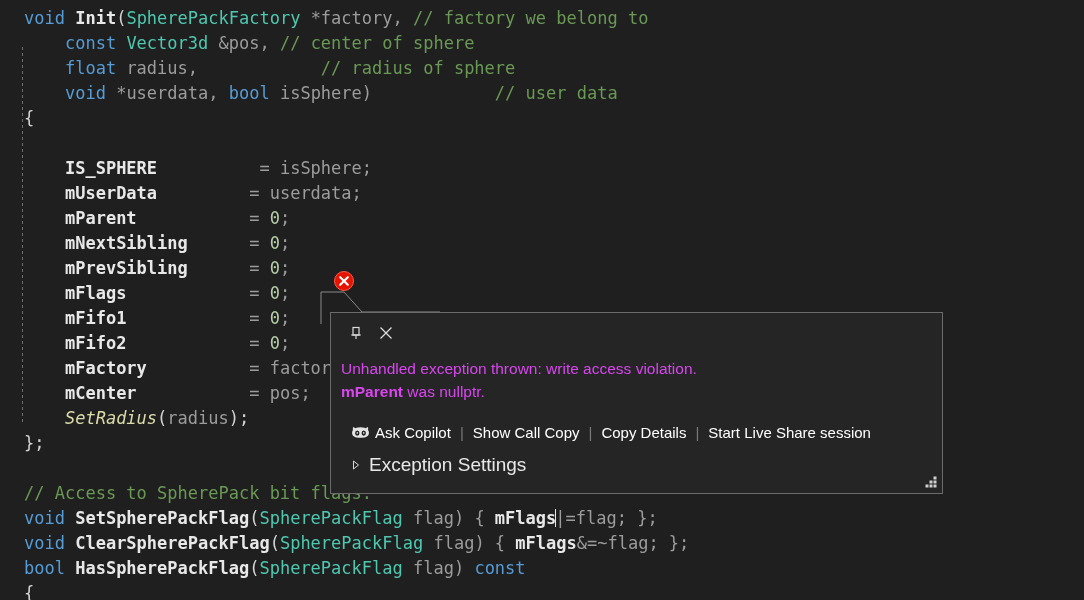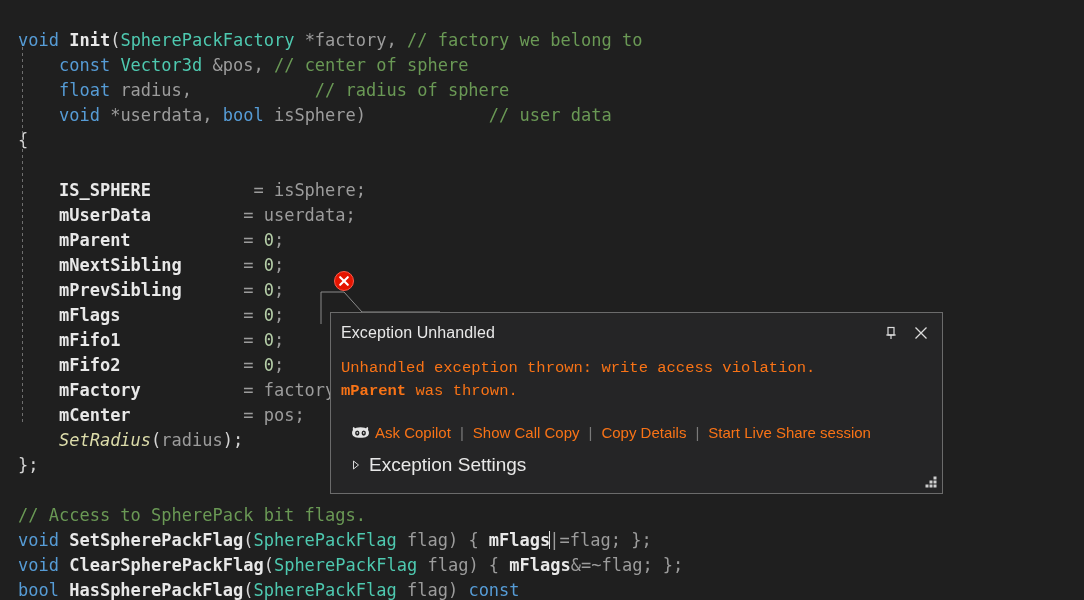--- a/index.html
+++ b/index.html
@@ -13,27 +13,26 @@
     height: 600px;
     background: #1f1f1f;
     overflow: hidden;
     font-family: "DejaVu Sans Mono", "Liberation Mono", monospace;
   }
 
   
   #editor {
     position: absolute;
     inset: 0;
-    padding: 0;
+    padding: 6px;
     font-family: "DejaVu Sans Mono", "Liberation Mono", monospace;
     font-size: 17px;
     line-height: 25px;
     white-space: pre;
     color: #d4d4d4;
-    margin-top: 28px;
   }
   .code-line {
     height: 25px;
     padding-left: 18px;
     position: relative;
   }
   .tok { white-space: pre; }
   .kw      { color: #569cd6; }
   .type    { color: #4ec9b0; }
   .fn      { color: #dcdcaa; font-style: italic; }
@@ -125,41 +124,40 @@
     cursor: default;
   }
   .hdr-btn svg { display: block; }
 
   #dlg-body {
     padding: 4px 0 0 10px;
   }
   .msg-line {
     font-size: 15.5px;
     line-height: 23px;
-    color: #f97316;
-    font-family: Liberation Mono, monospace;
+    color: #d946ef;
   }
   .msg-bold { font-weight: bold; }
 
   #dlg-actions {
     display: flex;
     align-items: center;
     margin-top: 20px;
     padding-left: 10px;
     font-size: 15px;
   }
   #copilot-icon {
     width: 19px;
     height: 19px;
     margin-right: 5px;
     flex: 0 0 auto;
   }
   #copilot-icon svg { display: block; }
   .dlg-link {
-    color: #f97316;
+    color: #ffffff;
     cursor: pointer;
     white-space: nowrap;
   }
   .sep {
     color: #7a7a7a;
     margin: 0 9px;
     font-size: 15px;
   }
 
   #dlg-settings {
@@ -203,41 +201,40 @@
 
   <div id="error-glyph">
     <svg width="18" height="18" viewBox="0 0 18 18">
       <path d="M5.2 5.2 L12.8 12.8 M12.8 5.2 L5.2 12.8" stroke="#ffffff" stroke-width="2.1" stroke-linecap="round"></path>
     </svg>
   </div>
 
   <div id="exception-dialog">
 
     <div id="dlg-header">
-      <div id="dlg-title">Exception Unhandled</div>
 
       <div class="hdr-btn">
         <svg width="16" height="16" viewBox="0 0 16 16">
           <rect x="5" y="2.5" width="6" height="7.5" fill="none" stroke="#dcdcdc" stroke-width="1.2"></rect>
           <line x1="3.3" y1="10" x2="12.7" y2="10" stroke="#dcdcdc" stroke-width="1.2"></line>
           <line x1="8" y1="10" x2="8" y2="14" stroke="#dcdcdc" stroke-width="1.2"></line>
         </svg>
       </div>
 
       <div class="hdr-btn">
         <svg width="18" height="18" viewBox="0 0 18 18">
           <path d="M3.5 3.5 L14.5 14.5 M14.5 3.5 L3.5 14.5" stroke="#dcdcdc" stroke-width="1.3"></path>
         </svg>
       </div>
     </div>
 
     <div id="dlg-body">
       <div class="msg-line">Unhandled exception thrown: write access violation.</div>
       <div class="msg-line">
-        <span class="msg-bold">mParent</span><span> was thrown.</span>
+        <span class="msg-bold">mParent</span><span> was nullptr.</span>
       </div>
 
       <div id="dlg-actions">
         <span id="copilot-icon">
           <svg width="19" height="19" viewBox="0 0 20 20">
             <path d="M10 4.4c-3.4 0-6 1.1-6 1.1S3.1 4 2.4 4.4c-.7.4-.5 2.2-.3 2.9C1.4 8 1.1 9 1.1 10.2c0 3.6 3 5.4 8.9 5.4s8.9-1.8 8.9-5.4c0-1.2-.3-2.2-1-2.9.2-.7.4-2.5-.3-2.9-.7-.4-1.6 1.1-1.6 1.1s-2.6-1.1-6-1.1z" fill="#e4e4e4"></path>
             <ellipse cx="6.6" cy="10.6" rx="2.3" ry="2.7" fill="#252526"></ellipse>
             <ellipse cx="13.4" cy="10.6" rx="2.3" ry="2.7" fill="#252526"></ellipse>
             <circle cx="6.6" cy="10.4" r="0.85" fill="#e4e4e4"></circle>
             <circle cx="13.4" cy="10.4" r="0.85" fill="#e4e4e4"></circle>

